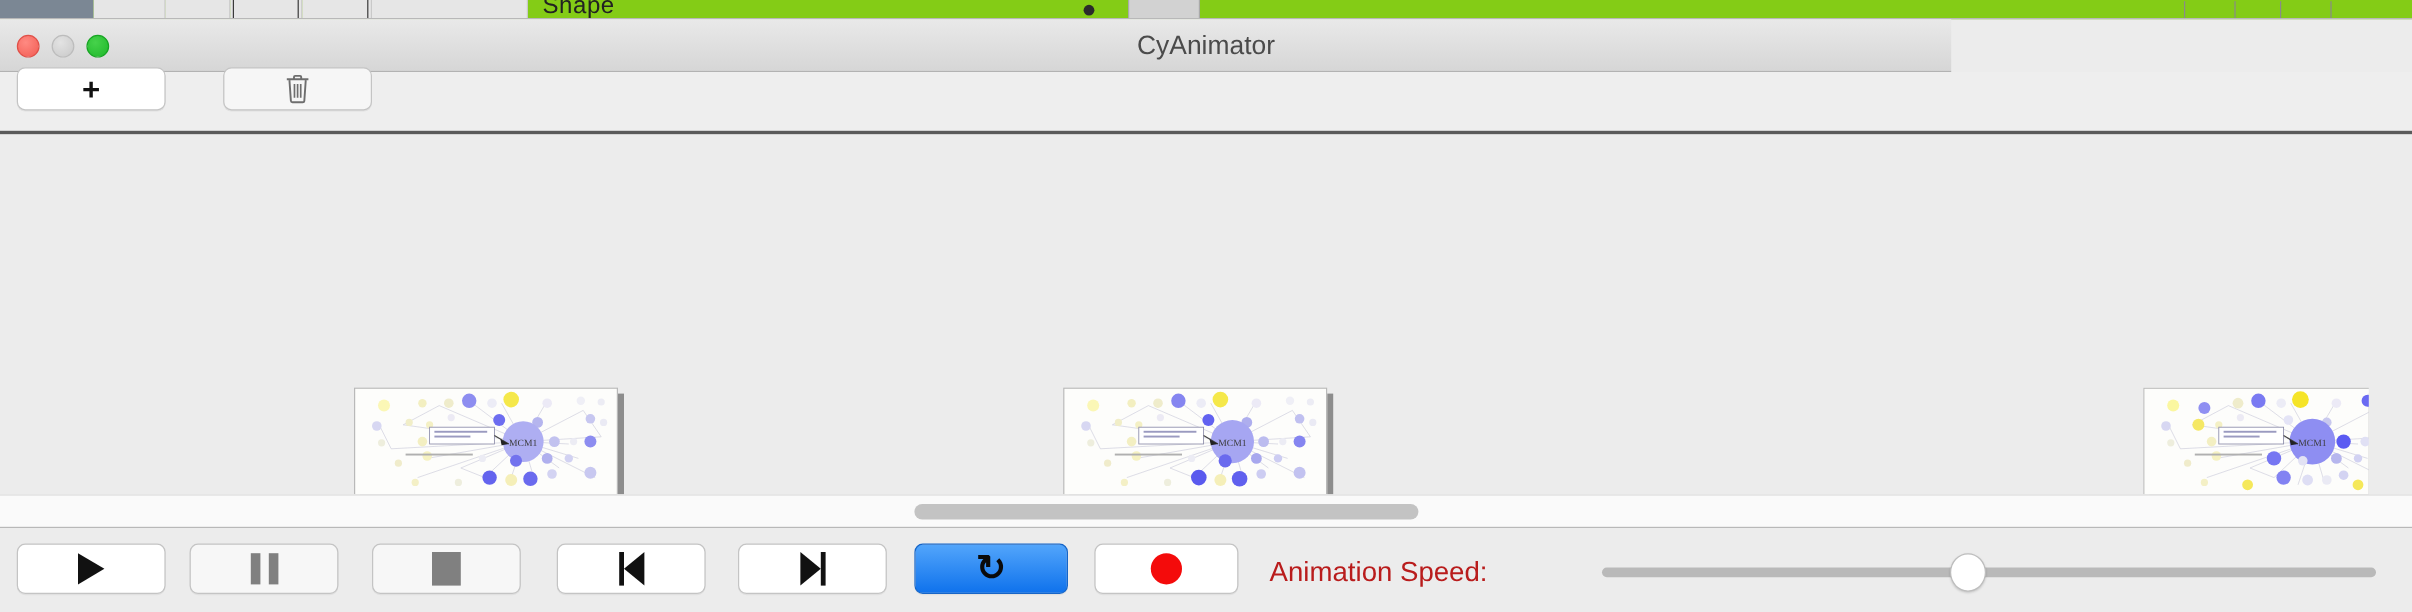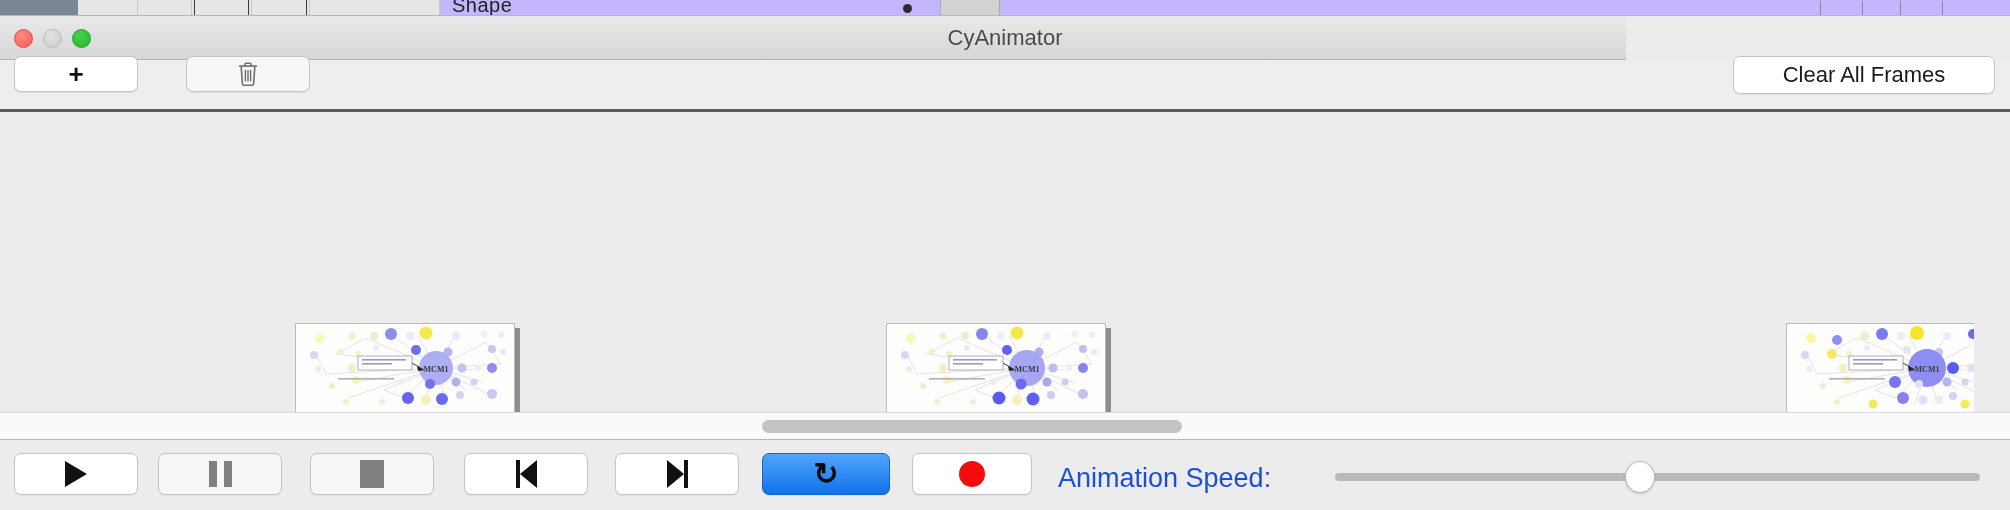--- a/index.html
+++ b/index.html
@@ -8,21 +8,21 @@
     font-family: "Liberation Sans", sans-serif;
     overflow: hidden;
     background: #ececec;
   }
 
   #app { position: relative; width: 2010px; height: 510px; }
 
   
   .bg-strip {
     position: absolute; left: 0; top: 0; width: 2010px; height: 16px;
-    background: #c4b5fd;
+    background: #84cc16;
     border-bottom: 1px solid #b8b8b8;
     overflow: hidden;
   }
   .bg-strip .bk-dark {
     position: absolute; left: 0; top: 0; width: 78px; height: 16px;
     background: #7b8794;
   }
   .bg-strip .bk-seg {
     position: absolute; top: 0; height: 16px;
     background: #e6e6e6; border-right: 1px solid #c9c9c9;
@@ -96,21 +96,21 @@
   
   .timeline {
     position: absolute; left: 0; top: 112px; width: 2010px; height: 300px;
     background: #ececec;
     overflow: hidden;
   }
 
   
   .frame {
     position: absolute; top: 211px;
-    width: 188px; height: 90px; font-weight: bold;
+    width: 188px; height: 90px;
   }
   .frame .shadow {
     position: absolute; left: 5px; top: 5px; width: 220px; height: 90px;
     background: #8d8d8d;
   }
   .frame .paper {
     position: absolute; left: 0; top: 0; width: 220px; height: 90px;
     background: #fdfdfb; border: 1px solid #b9b9b9;
     overflow: hidden;
   }
@@ -160,21 +160,21 @@
   .btn-play   { left: 14px;  width: 124px; }
   .btn-pause  { left: 158px; width: 124px; }
   .btn-stop   { left: 310px; width: 124px; }
   .btn-prev   { left: 464px; width: 124px; }
   .btn-next   { left: 615px; width: 124px; }
   .btn-loop   { left: 762px; width: 128px; }
   .btn-record { left: 912px; width: 120px; }
 
   .speed-label {
     position: absolute; left: 1058px; top: 22px;
-    font-size: 27px; color: #1d4ed8;
+    font-size: 23px; color: #b91c1c;
   }
   .slider {
     position: absolute; left: 1335px; top: 32px; width: 645px; height: 8px;
   }
   .slider .track {
     position: absolute; left: 0; top: 0; width: 645px; height: 8px;
     background: #b9b9b9; border-radius: 4px;
   }
   .slider .thumb {
     position: absolute; left: 290px; top: -12px; width: 30px; height: 32px;
@@ -225,21 +225,20 @@
 
   <div class="btn btn-del flat">
     <svg class="trash-icon" viewBox="0 0 22 26">
       <path d="M2 5 H20" stroke="#6e6e6e" stroke-width="1.6" fill="none"></path>
       <path d="M8 5 V3.2 Q8 2.2 9 2.2 H13 Q14 2.2 14 3.2 V5" stroke="#6e6e6e" stroke-width="1.6" fill="none"></path>
       <path d="M4.2 5.8 L5.4 23 Q5.5 24.2 6.7 24.2 H15.3 Q16.5 24.2 16.6 23 L17.8 5.8" stroke="#6e6e6e" stroke-width="1.6" fill="none"></path>
       <path d="M8.4 9 V20.5 M11 9 V20.5 M13.6 9 V20.5" stroke="#6e6e6e" stroke-width="1.4" fill="none"></path>
     </svg>
   </div>
 
-  <div class="btn btn-clear">Clear All Frames</div>
 
   <div class="toolbar-sep"></div>
 
   <div class="timeline">
 
     <div class="frame" style="left:295px;">
       <div class="shadow"></div>
       <div class="paper">
         <svg width="218" height="88" viewBox="0 0 218 88">
           <g stroke="#c8c8d8" stroke-width="0.5" fill="none">

